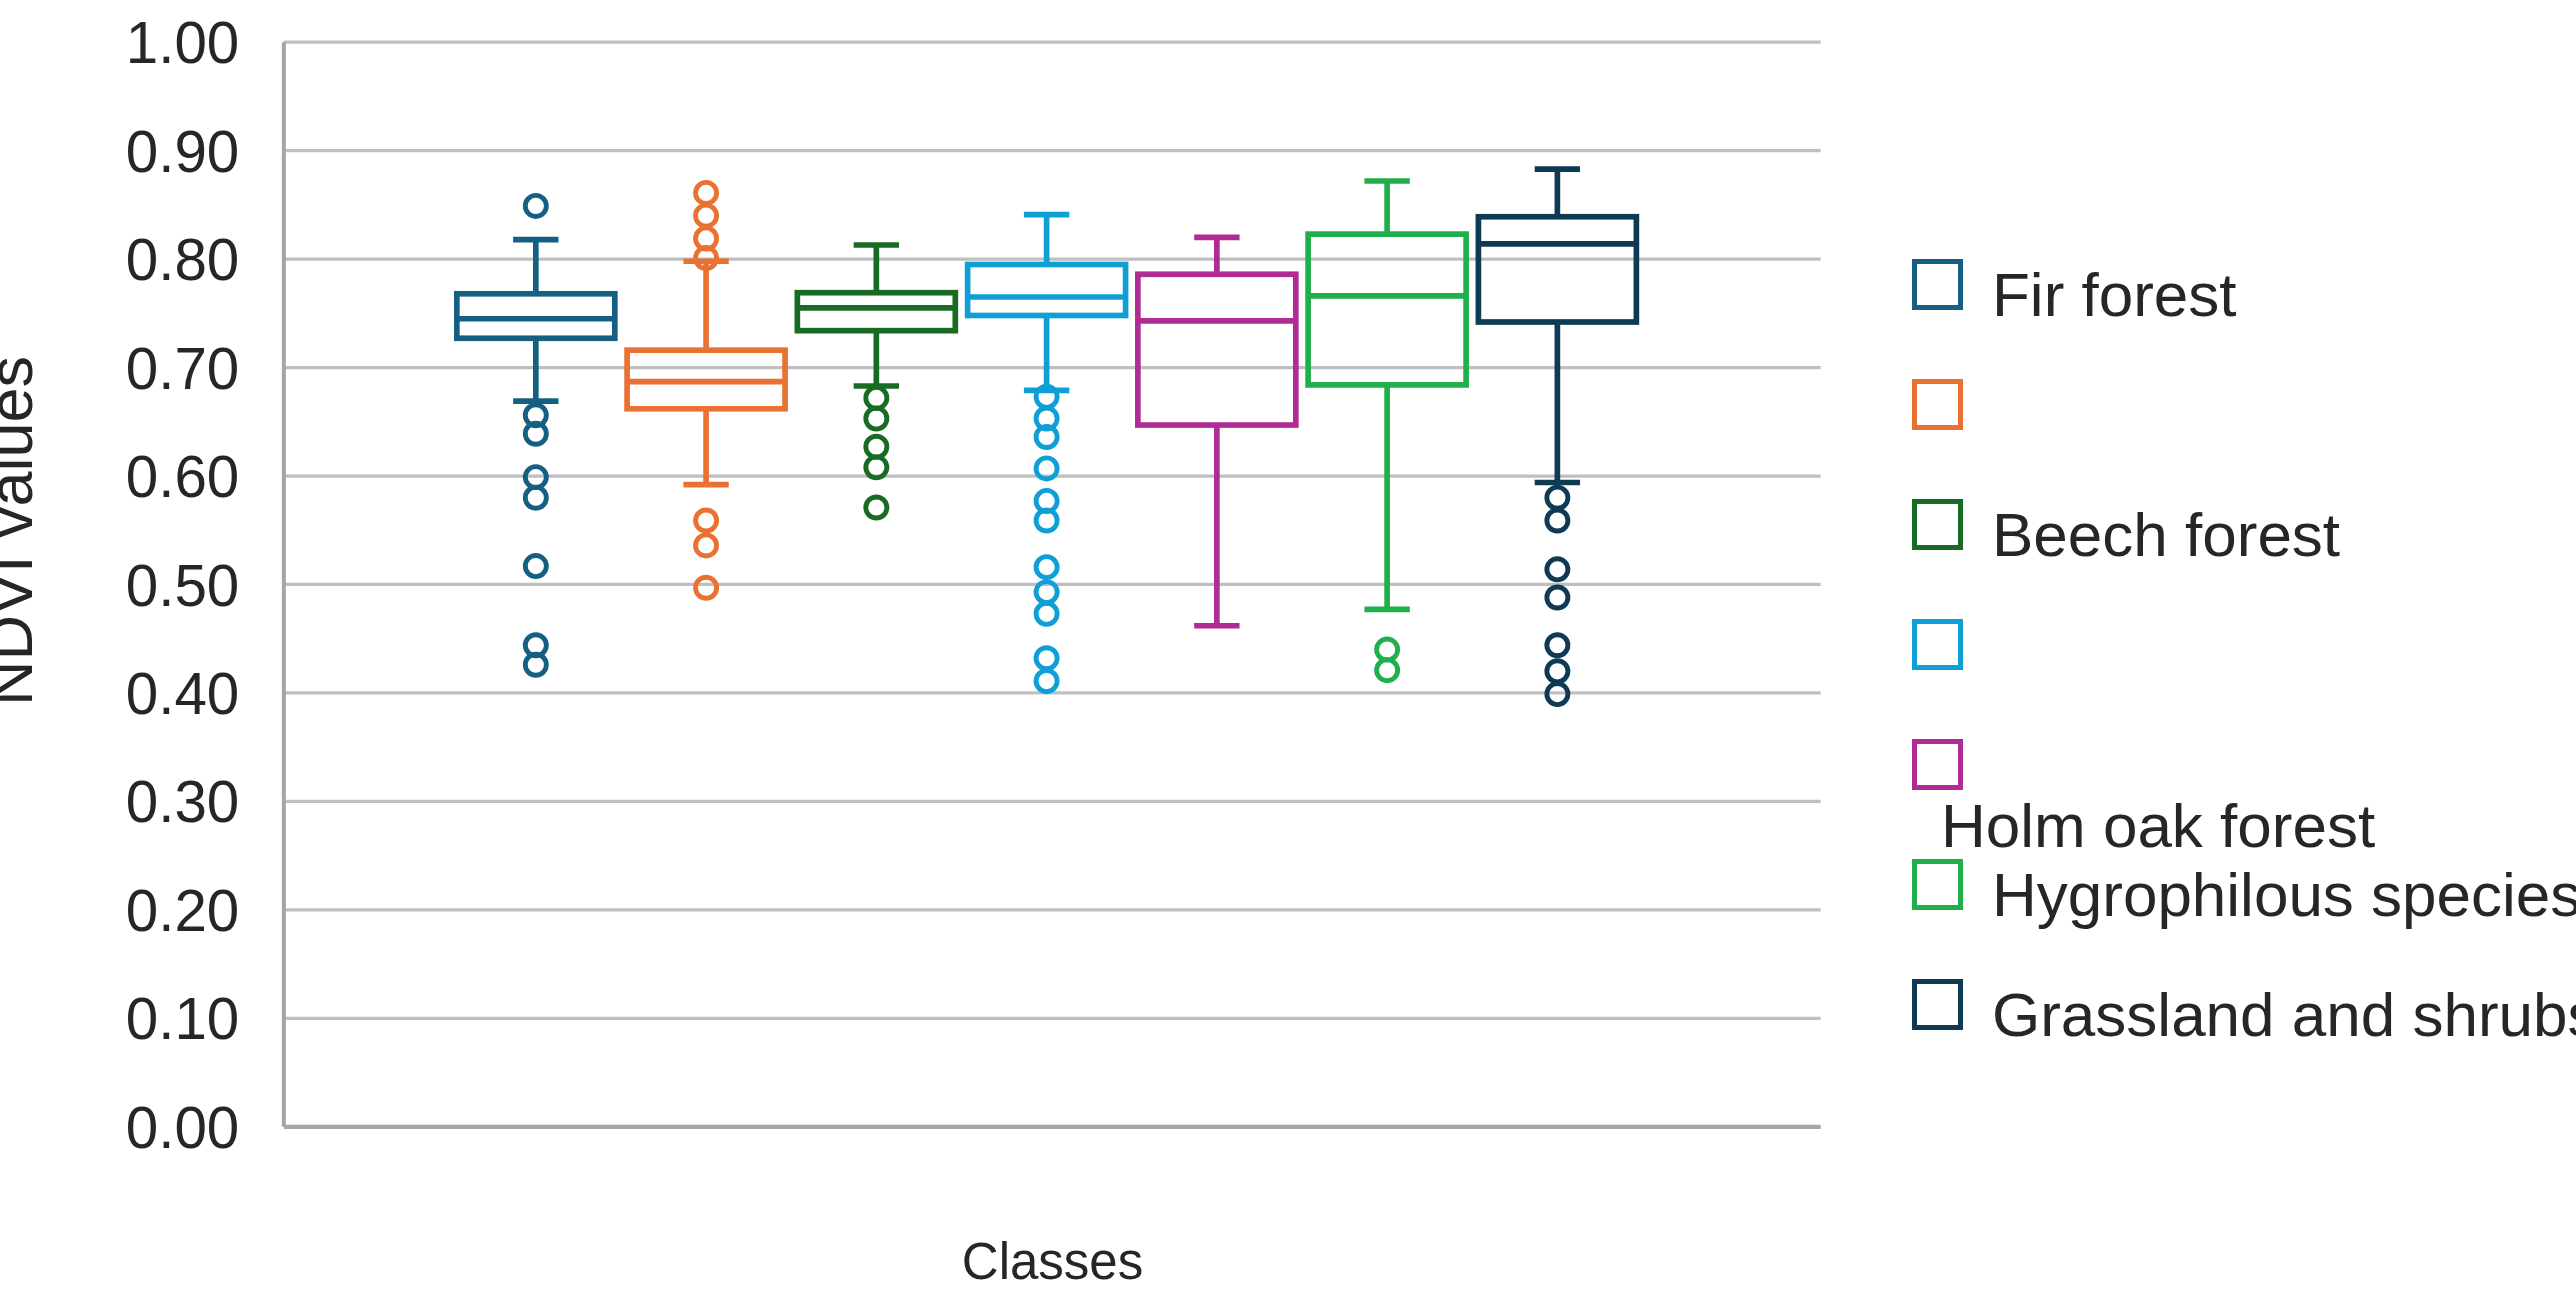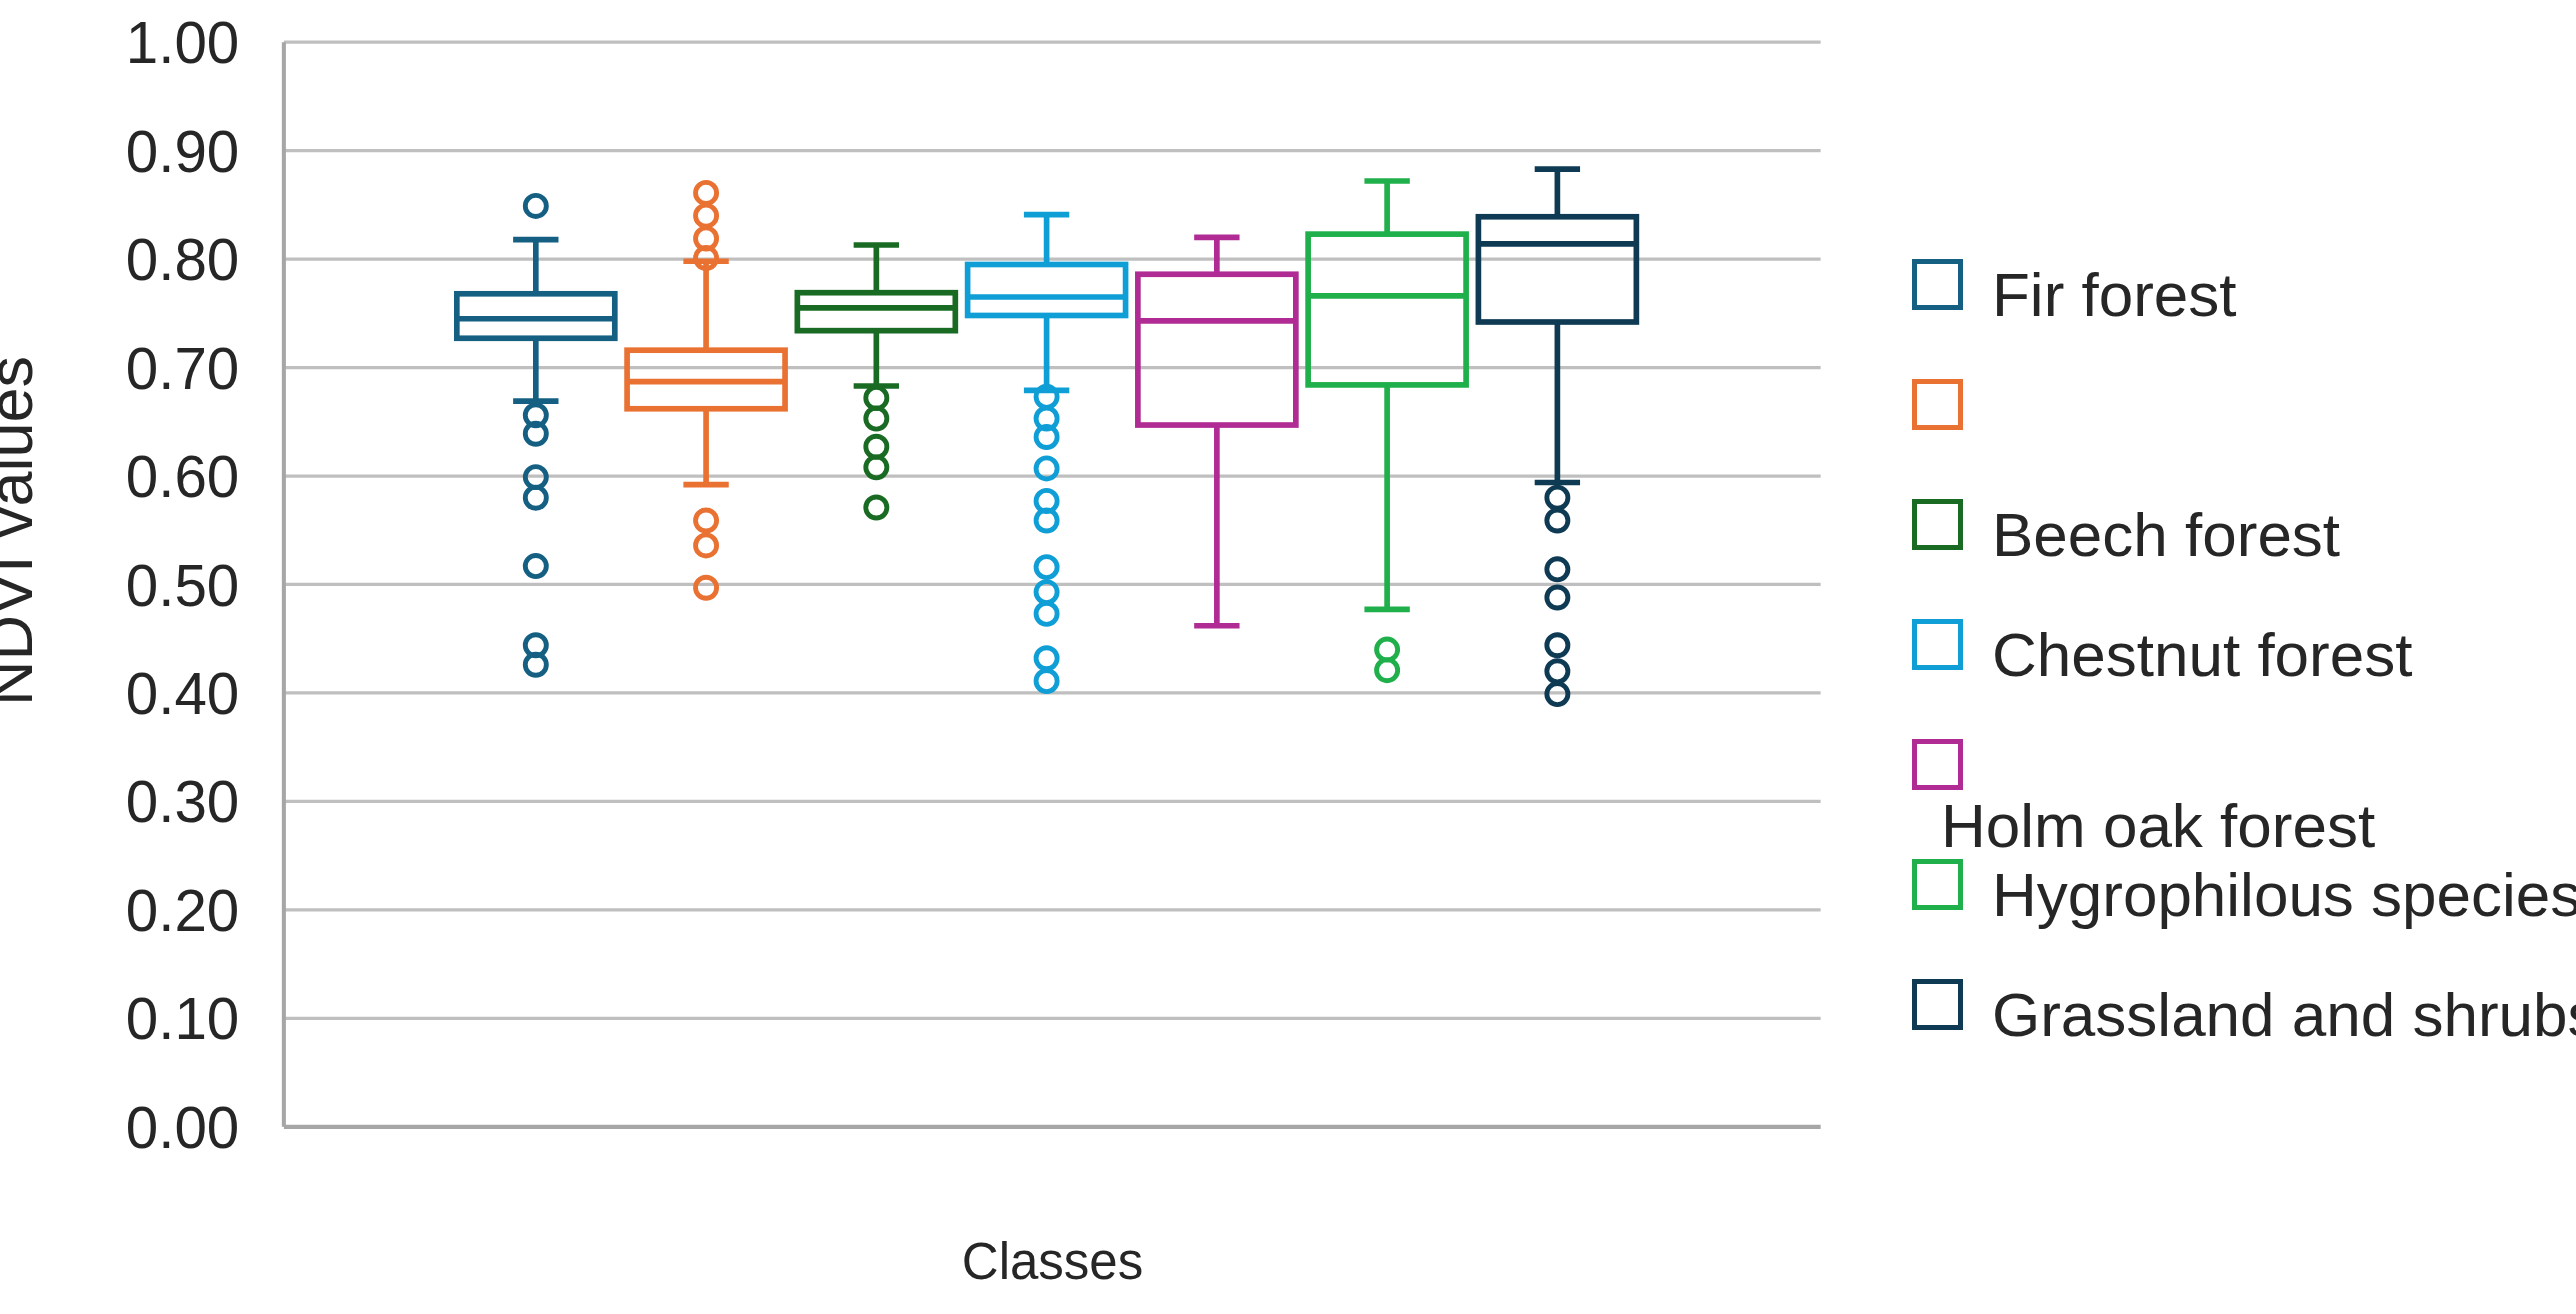--- a/index.html
+++ b/index.html
@@ -191,21 +191,20 @@
       </div>
       <div class="legend-item" style="top: 379px;">
         <span class="legend-swatch" style="border-color: rgb(233, 113, 50);"></span>
       </div>
       <div class="legend-item" style="top: 499px;">
         <span class="legend-swatch" style="border-color: rgb(25, 107, 36);"></span>
         <span class="legend-label">Beech forest</span>
       </div>
       <div class="legend-item" style="top: 619px;">
         <span class="legend-swatch" style="border-color: rgb(15, 158, 213);"></span>
-        <span class="legend-label">Chestnut forest</span>
       </div>
       <div class="legend-item" style="top: 739px; flex-direction: column;">
         <span class="legend-swatch" style="border-color: rgb(176, 44, 148);"></span>
         <span class="legend-label">Holm oak forest</span>
       </div>
       <div class="legend-item" style="top: 859px;">
         <span class="legend-swatch" style="border-color: rgb(31, 175, 75);"></span>
         <span class="legend-label">Hygrophilous species</span>
       </div>
       <div class="legend-item" style="top: 979px;">

